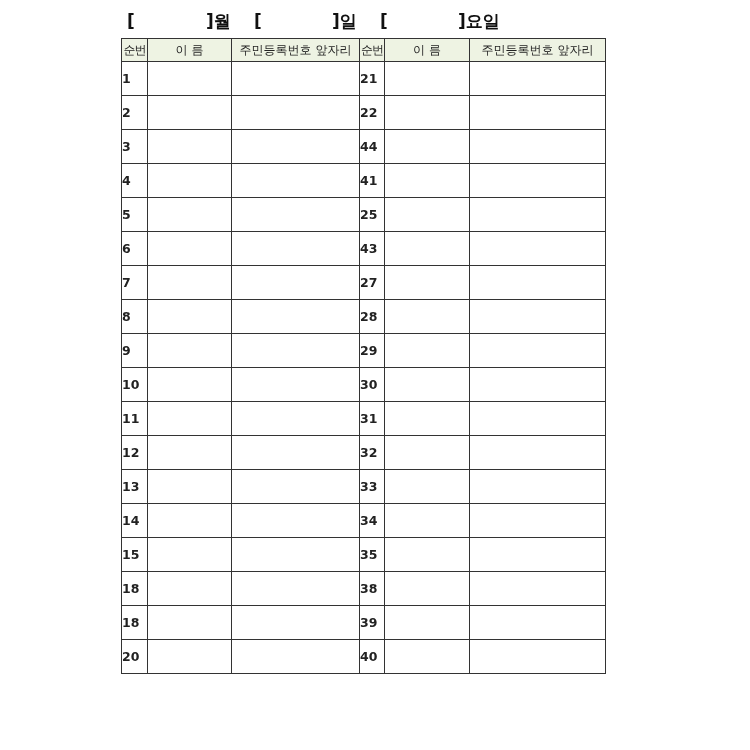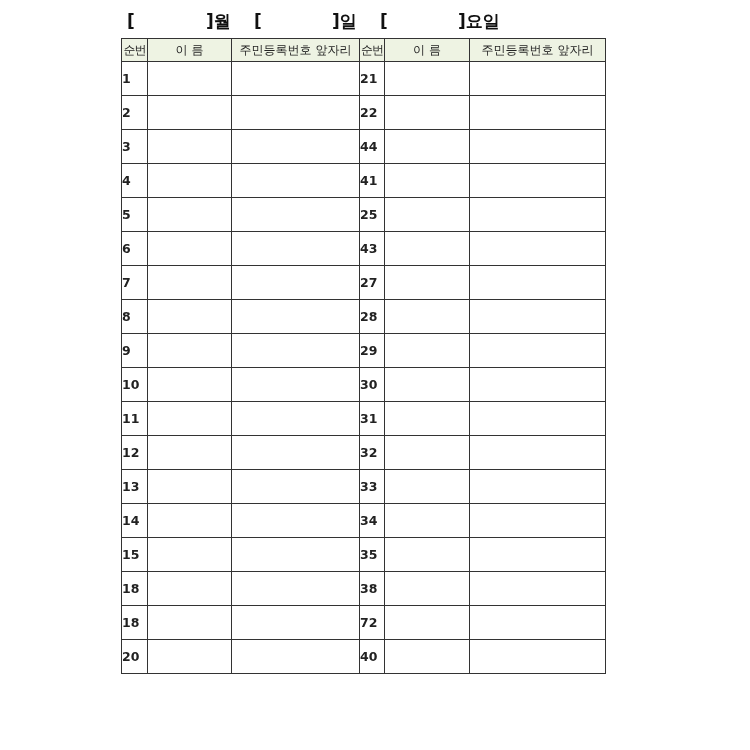--- a/index.html
+++ b/index.html
@@ -180,21 +180,21 @@
         <td class="blank"></td>
         <td class="blank"></td>
         <td class="num thick-v">38</td>
         <td class="blank"></td>
         <td class="blank"></td>
       </tr>
       <tr>
         <td class="num">18</td>
         <td class="blank"></td>
         <td class="blank"></td>
-        <td class="num thick-v">72</td>
+        <td class="num thick-v">39</td>
         <td class="blank"></td>
         <td class="blank"></td>
       </tr>
       <tr>
         <td class="num">20</td>
         <td class="blank"></td>
         <td class="blank"></td>
         <td class="num thick-v">40</td>
         <td class="blank"></td>
         <td class="blank"></td>

